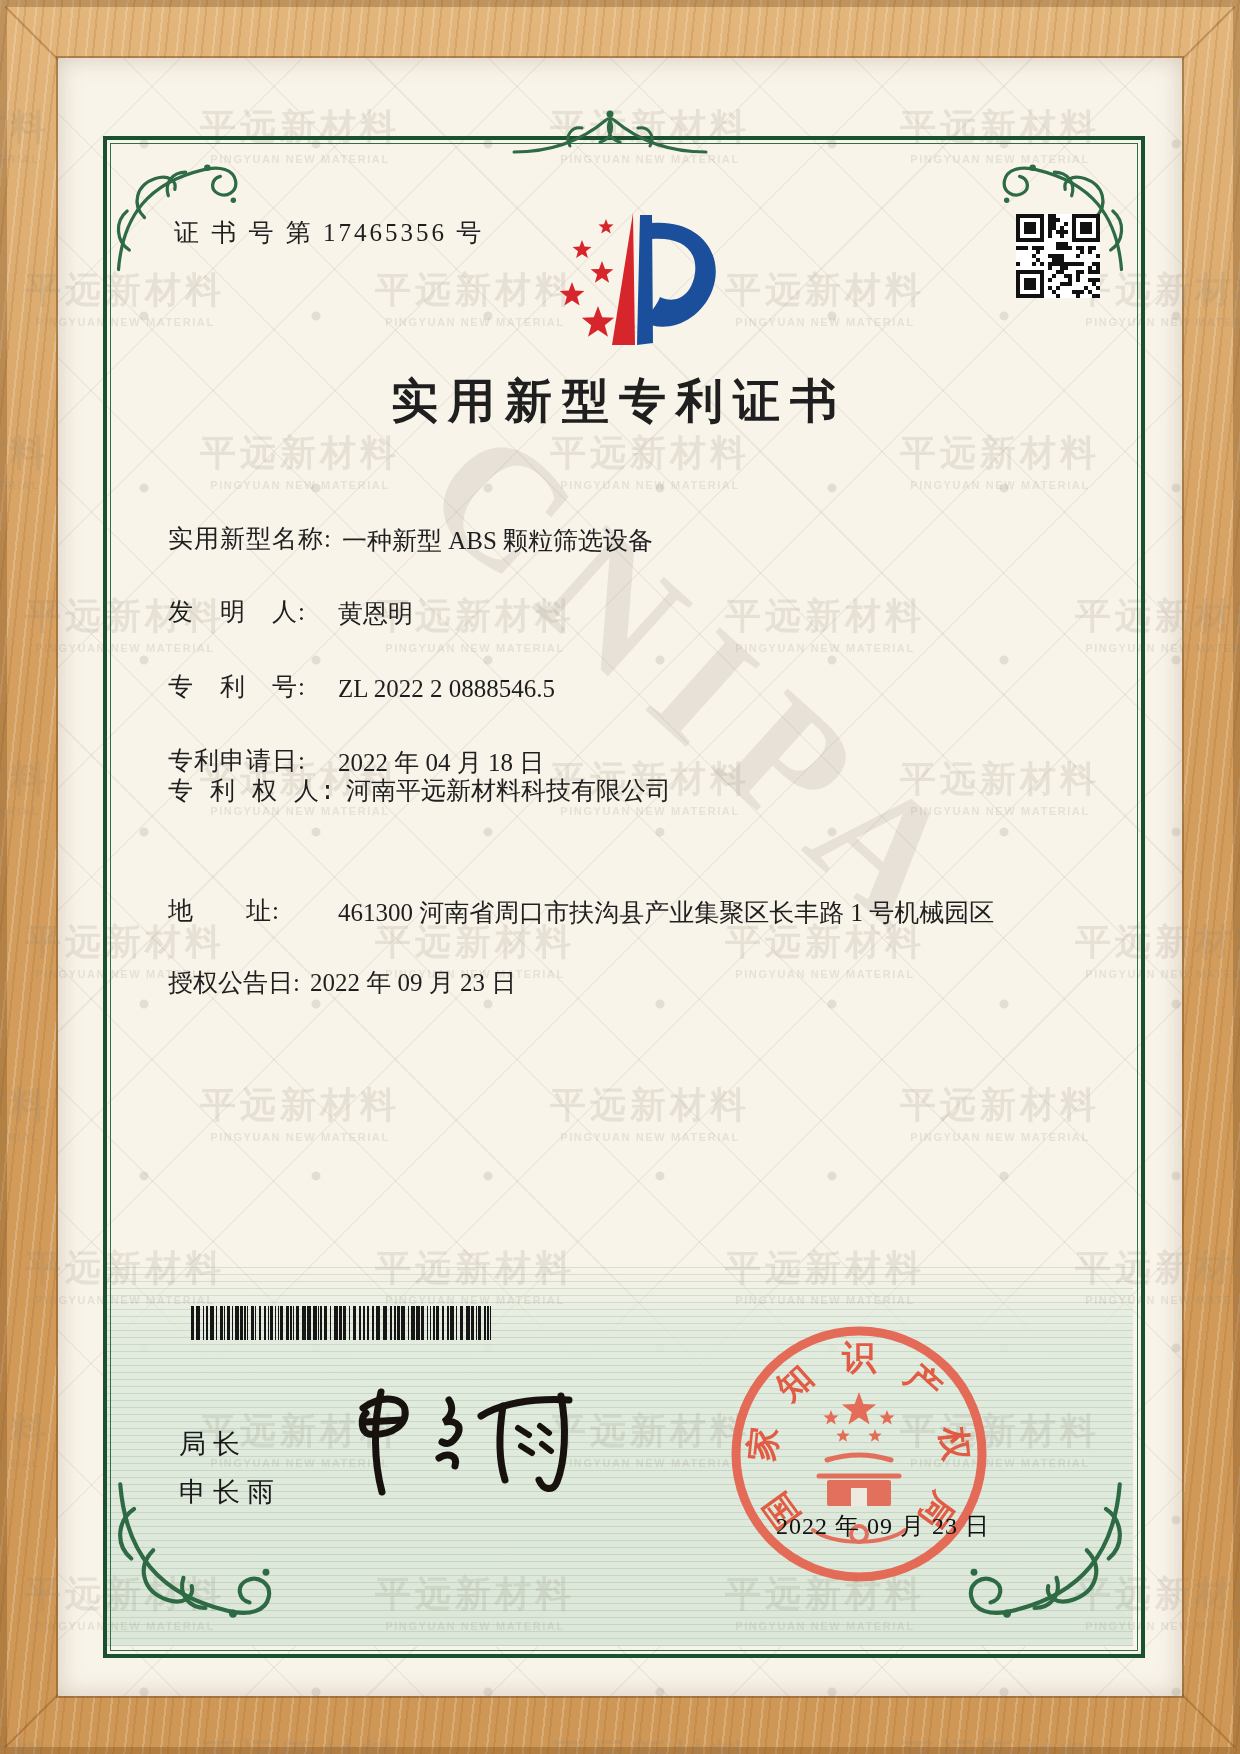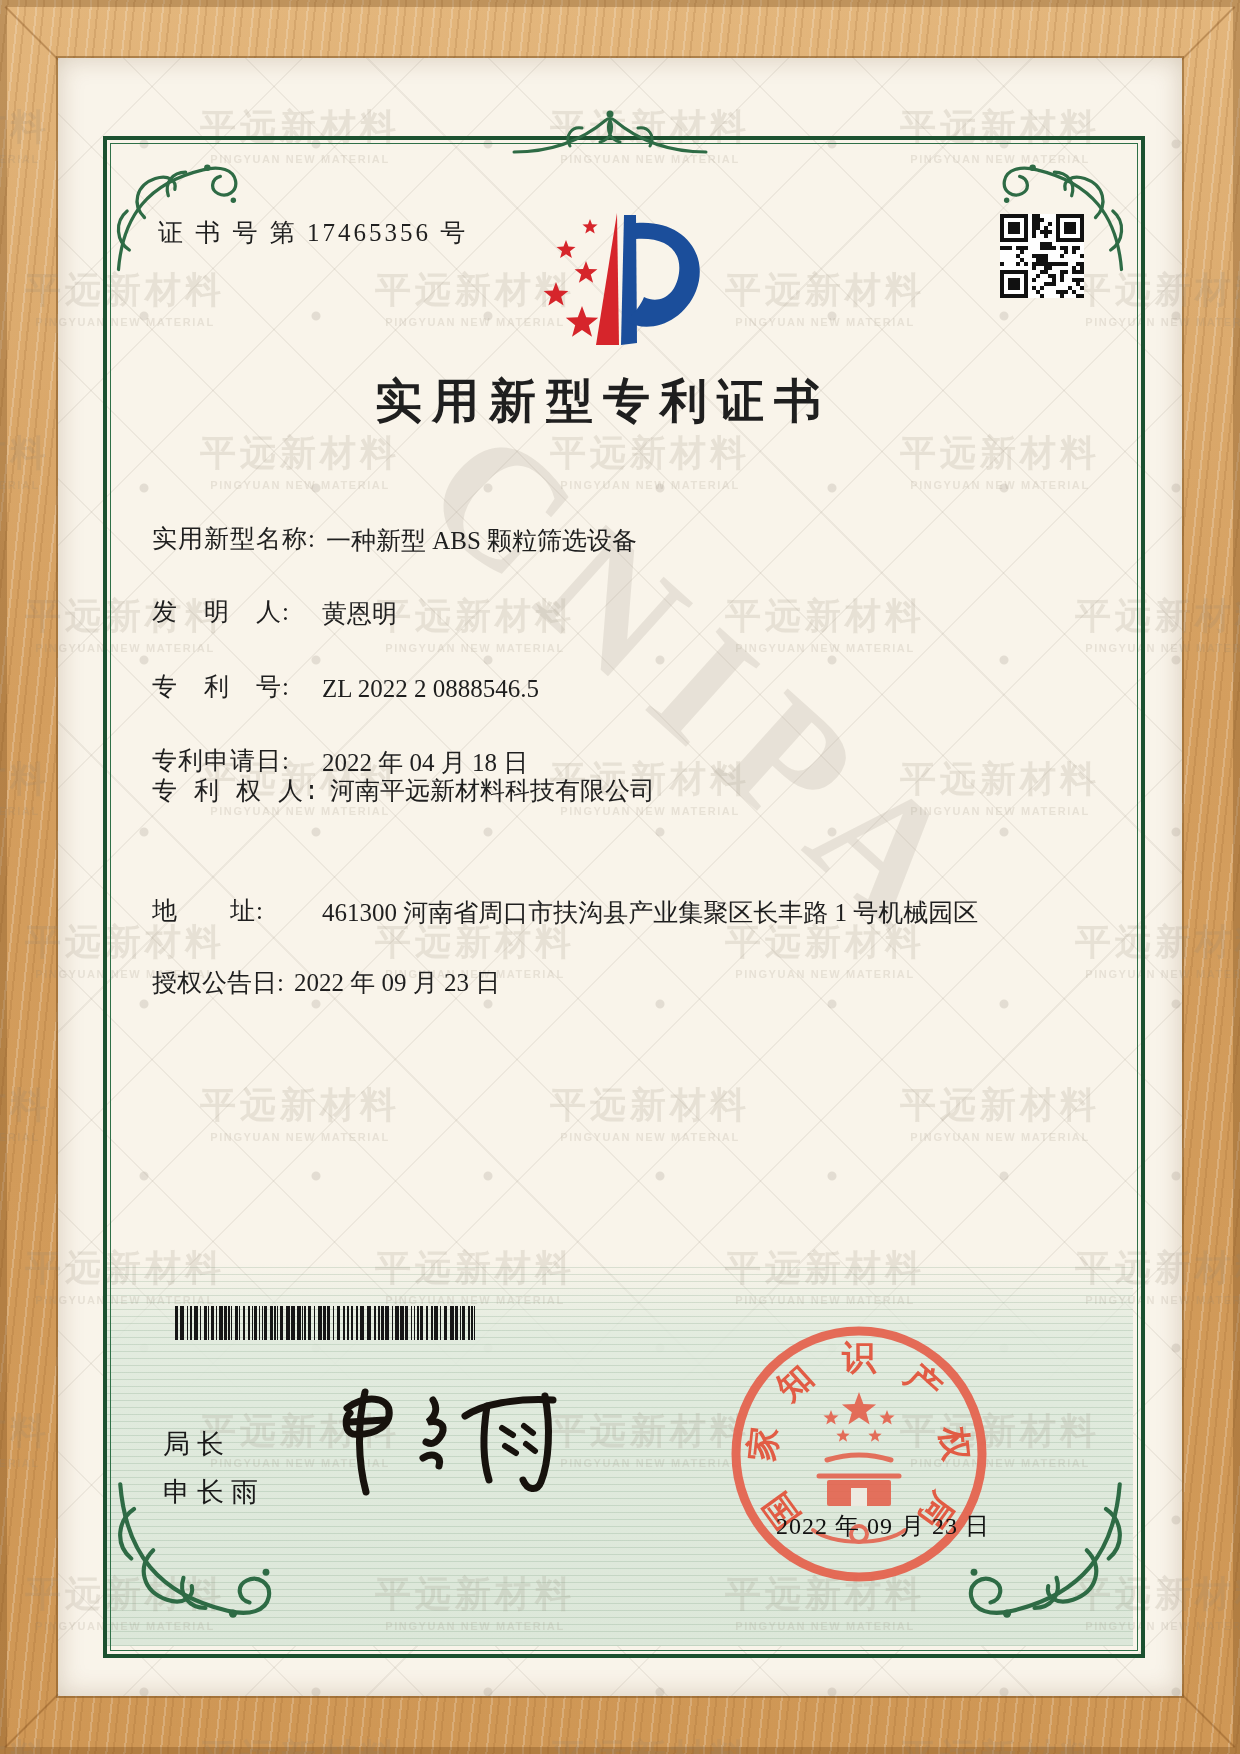--- a/index.html
+++ b/index.html
@@ -31,21 +31,21 @@
   .wm-tile{position:absolute;width:330px;color:rgba(140,128,112,.17);text-align:center;}
   .wm-cn{font:bold 36px "Liberation Sans",sans-serif;letter-spacing:4px;}
   .wm-en{font:bold 11px "Liberation Sans",sans-serif;letter-spacing:1.6px;margin-top:1px;}
   .cnipa{position:absolute;left:520px;top:390px;z-index:2;pointer-events:none;
     font:bold 170px "Liberation Serif",serif;color:rgba(176,168,155,.24);
     letter-spacing:28px;transform:rotate(42deg);transform-origin:0 0;}
   .border-box{position:absolute;left:103px;top:136px;width:1034px;height:1514px;z-index:3;
     border:4px solid var(--green);pointer-events:none;}
   .border-box .inner-line{position:absolute;inset:3px;border:1px solid #2f7048;}
   .flourish{position:absolute;z-index:3;pointer-events:none;}
-  .content{position:absolute;inset:0;z-index:4;}
+  .content{position:absolute;inset:0;z-index:4;margin-left:16px;}
   .cert-no{position:absolute;left:158px;top:216px;font-size:25px;letter-spacing:3px;}
   .qr{position:absolute;left:1000px;top:214px;width:84px;height:84px;z-index:4;}
   .logo{position:absolute;left:520px;top:193px;width:200px;height:170px;z-index:4;}
   .title{position:absolute;left:103px;top:370px;width:1000px;text-align:center;
     font-size:47px;font-weight:bold;letter-spacing:10px;}
   .field-row{position:absolute;left:152px;font-size:25px;white-space:nowrap;}
   .f-label{display:inline-block;min-width:160px;letter-spacing:1px;}
   .f-value{display:inline-block;vertical-align:top;margin-left:10px;max-width:700px;
     white-space:normal;line-height:37px;}
   .g-item{position:absolute;top:966px;font-size:25px;white-space:nowrap;}

